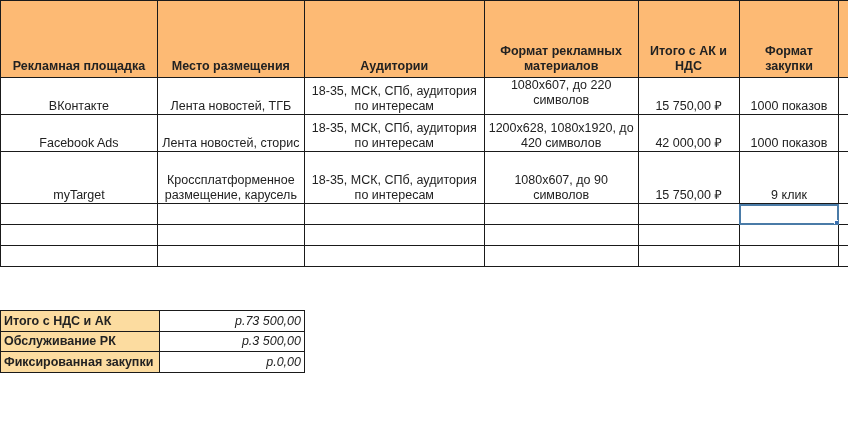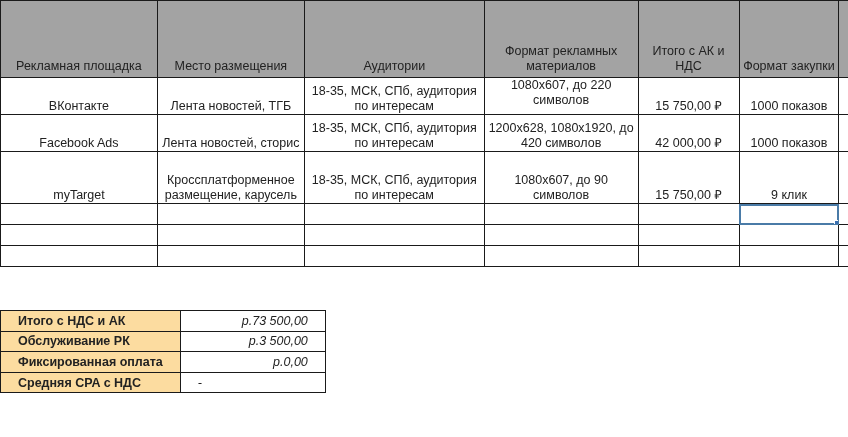--- a/index.html
+++ b/index.html
@@ -1,26 +1,26 @@
 <!DOCTYPE html>
 <html><head>
 <meta charset="utf-8">
 <style>
   html, body { margin:0; padding:0; background:#ffffff; }
   body { width:848px; height:437px; position:relative; overflow:hidden;
          font-family:"Liberation Sans", sans-serif; font-size:12.5px; color:#222; }
   .grid { position:absolute; left:0; top:0; border-collapse:collapse; table-layout:fixed; }
   .grid td { border:1px solid #1a1a1a; padding:0 3px; overflow:hidden; white-space:normal;
              line-height:15px; text-align:center; vertical-align:bottom; }
-  .grid tr.hdr td { background:#a3a3a3; font-weight:normal; color:#222; padding-bottom:3px; }
+  .grid tr.hdr td { background:#fdba74; font-weight:bold; color:#222; padding-bottom:3px; }
   .grid td.sel { position:relative; outline:2px solid #4a7ba7; outline-offset:-2px; }
   .handle { position:absolute; right:-4px; bottom:-4px; width:6px; height:6px; background:#3a6fb0; border:1px solid #fff; }
   .grid td.edge { border-right:none; }
   .summary { position:absolute; left:0; top:310px; border-collapse:collapse; table-layout:fixed; }
-  .summary td { border:1px solid #1a1a1a; height:19.6px; padding:0 17px; line-height:16px; white-space:nowrap; overflow:hidden; }
+  .summary td { border:1px solid #1a1a1a; height:19.6px; padding:0 3px; line-height:16px; white-space:nowrap; overflow:hidden; }
   .summary td.lbl { background:#fcdca0; font-weight:bold; color:#222; }
   .summary td.val { text-align:right;font-style:italic; }
   .summary td.val.left { text-align:left; }
 </style>
 </head>
 <body>
 
 <table class="grid">
   <colgroup>
     <col style="width:157px">
@@ -108,21 +108,17 @@
   <tbody>
       <tr>
     <td class="lbl">Итого с НДС и АК</td>
     <td class="val">р.73 500,00</td>
   </tr>
   <tr>
     <td class="lbl">Обслуживание РК</td>
     <td class="val">р.3 500,00</td>
   </tr>
   <tr>
-    <td class="lbl">Фиксированная оплата</td>
+    <td class="lbl">Фиксированная закупки</td>
     <td class="val">р.0,00</td>
-  </tr>
-  <tr>
-    <td class="lbl">Средняя CPA с НДС</td>
-    <td class="val left">-</td>
   </tr>
 </tbody>
   </table>
 
 </body></html>

